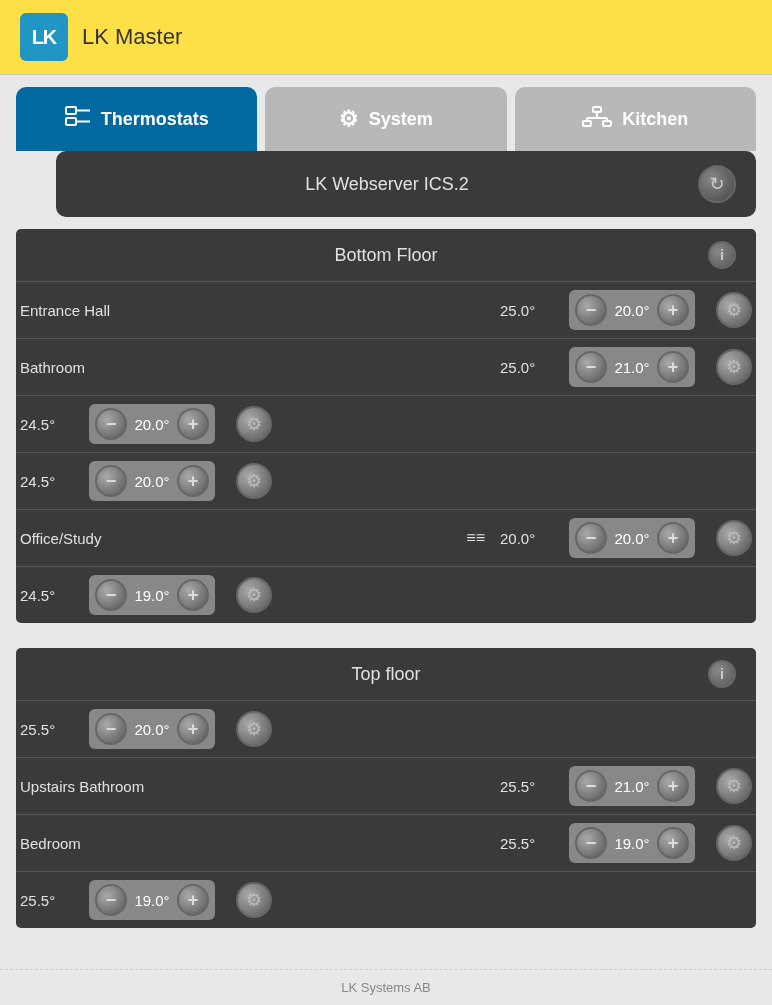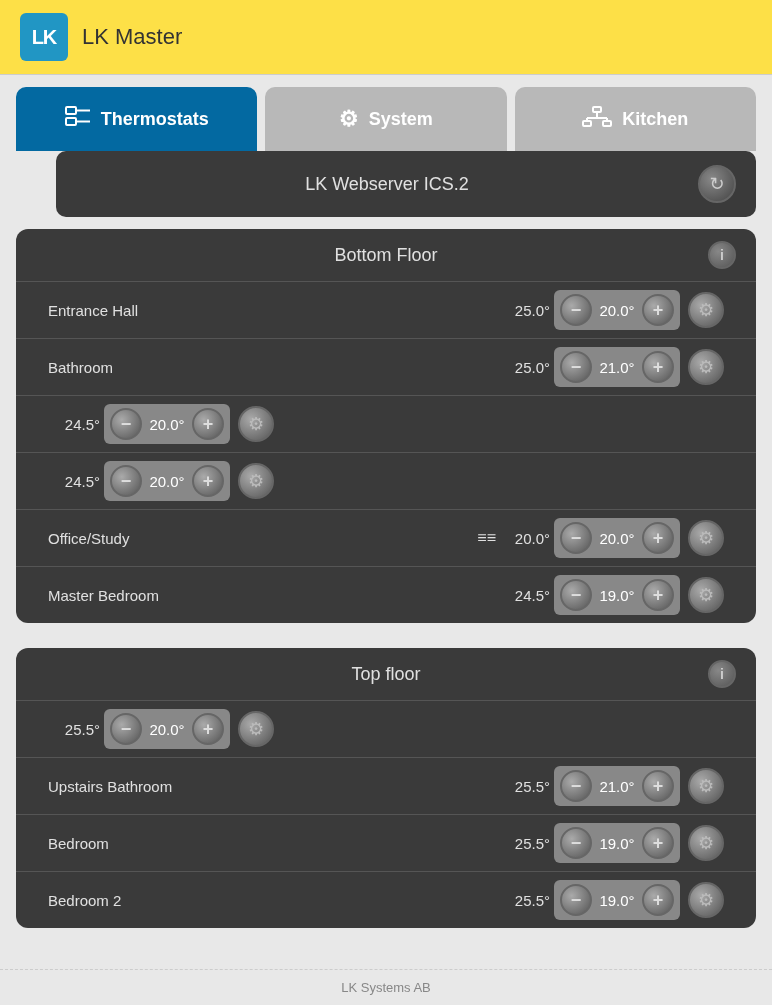--- a/index.html
+++ b/index.html
@@ -104,21 +104,21 @@
       justify-content: center;
       cursor: pointer;
       border: 2px solid #666;
       color: #ccc;
       font-size: 18px;
     }
 
     
     .floor-section {
       background: #3a3a3a;
-      border-radius: 12px;
+      border-radius: 5px;
       margin-bottom: 25px;
       overflow: hidden;
     }
     .floor-header {
       display: flex;
       align-items: center;
       justify-content: space-between;
       padding: 12px 20px;
     }
     .floor-title {
@@ -140,33 +140,34 @@
       font-size: 14px;
       font-weight: bold;
       cursor: pointer;
       border: 2px solid #666;
     }
 
     
     .room-row {
       display: flex;
       align-items: center;
-      padding: 8px 32px;
+      padding: 8px 4px;
       border-top: 1px solid #555;
+      gap: 13px;
     }
     .room-name {
       color: #e0e0e0;
       font-size: 15px;
       flex: 1;
     }
     .room-temp-actual {
       color: #e0e0e0;
       font-size: 15px;
       min-width: 52px;
-      text-align: right;
+      text-align: left;
       margin-right: 4px;
     }
     .heat-icon {
       color: #e0e0e0;
       font-size: 16px;
       margin-right: 2px;
     }
 
     
     .controls-area {
@@ -327,21 +328,20 @@
           <span class="heat-icon" style="font-size: 16px;">≡≡</span>
           <span class="room-temp-actual">20.0°</span>
           <div class="controls-area">
             <div class="ctrl-btn">−</div>
             <span class="set-temp">20.0°</span>
             <div class="ctrl-btn">+</div>
           </div>
           <div class="gear-btn">⚙</div>
         </div>
         <div class="room-row">
-          <span class="room-name">Master Bedroom</span>
           <span class="room-temp-actual">24.5°</span>
           <div class="controls-area">
             <div class="ctrl-btn">−</div>
             <span class="set-temp">19.0°</span>
             <div class="ctrl-btn">+</div>
           </div>
           <div class="gear-btn">⚙</div>
         </div>
       </div>
       <div class="floor-section">
@@ -373,21 +373,20 @@
           <span class="room-name">Bedroom</span>
           <span class="room-temp-actual">25.5°</span>
           <div class="controls-area">
             <div class="ctrl-btn">−</div>
             <span class="set-temp">19.0°</span>
             <div class="ctrl-btn">+</div>
           </div>
           <div class="gear-btn">⚙</div>
         </div>
         <div class="room-row">
-          <span class="room-name">Bedroom 2</span>
           <span class="room-temp-actual">25.5°</span>
           <div class="controls-area">
             <div class="ctrl-btn">−</div>
             <span class="set-temp">19.0°</span>
             <div class="ctrl-btn">+</div>
           </div>
           <div class="gear-btn">⚙</div>
         </div>
       </div>
     </div>

